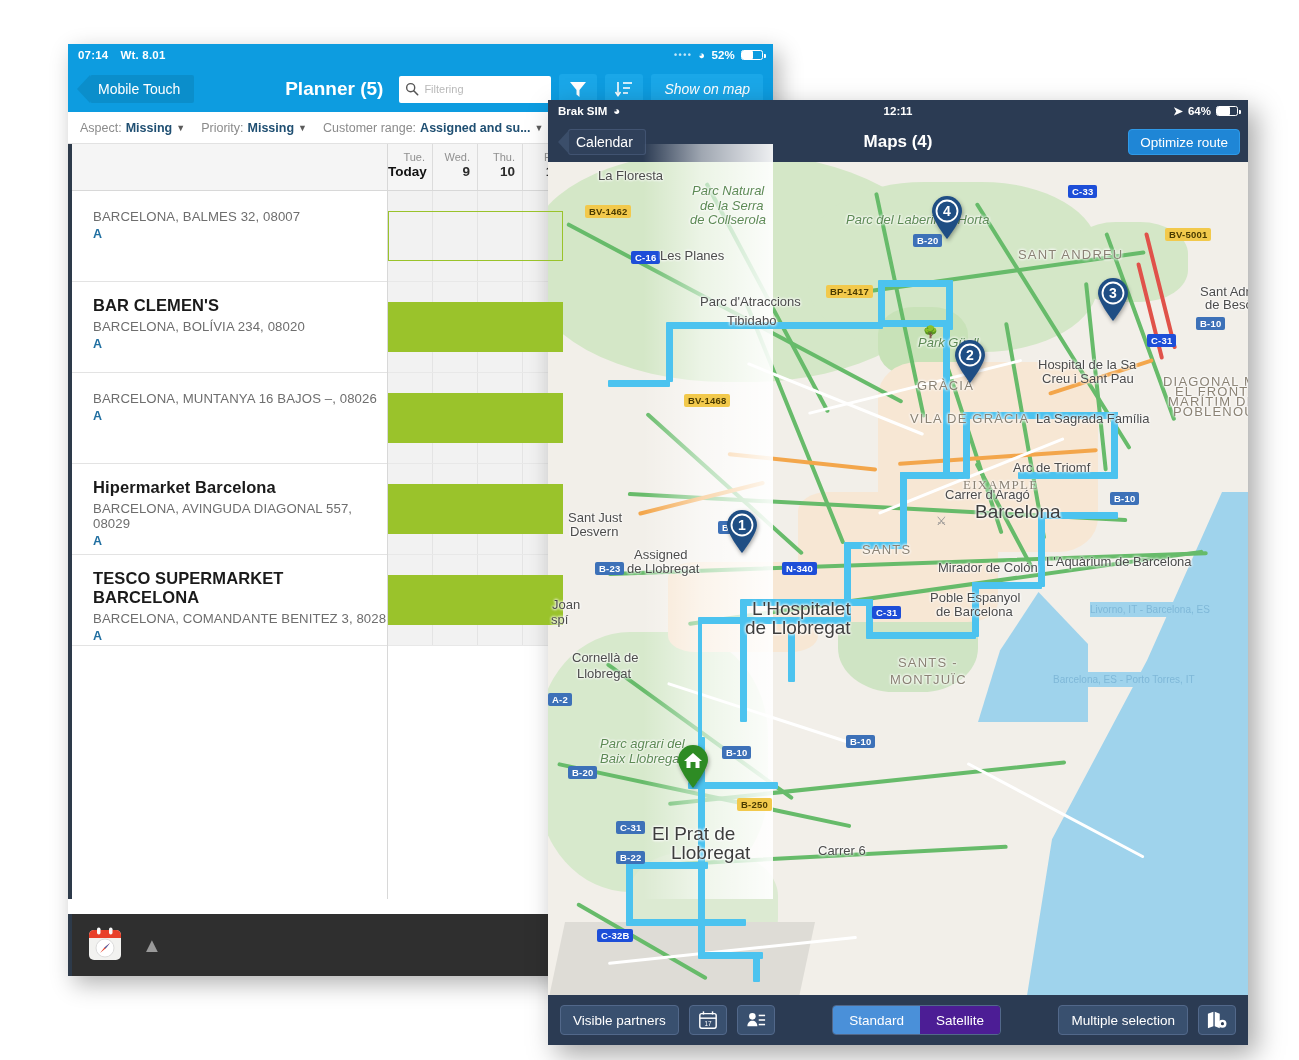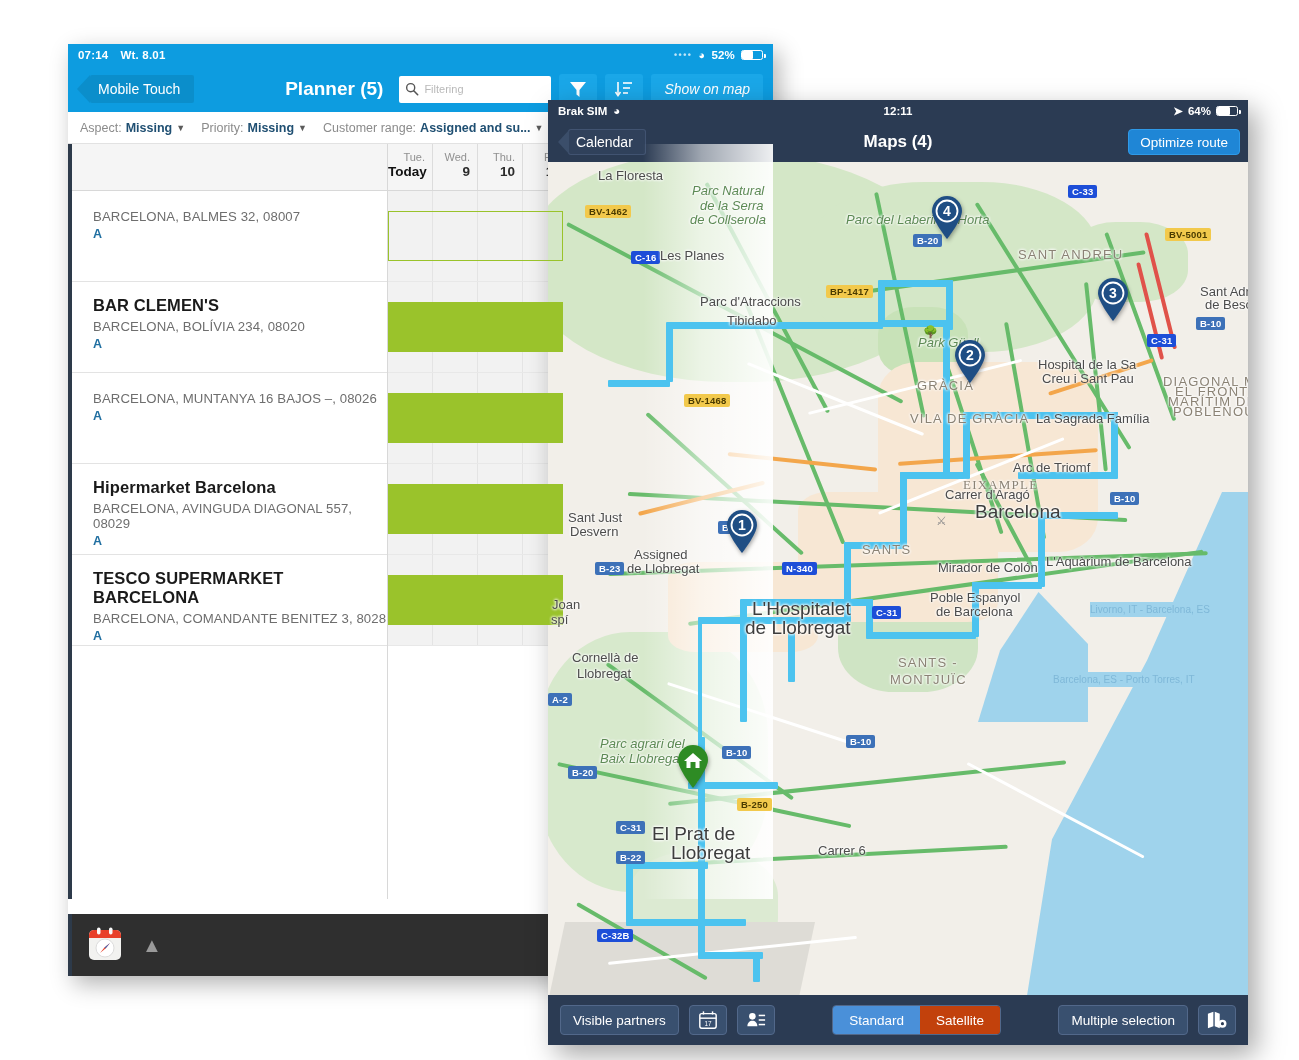--- a/index.html
+++ b/index.html
@@ -179,21 +179,21 @@
     color:#fff; font-size:13.5px; display:flex; align-items:center; padding: 0 12px;
     white-space:nowrap;
   }
   .mp-iconbtn {
     width: 38px; height: 30px; background:#39506f; border:1px solid #52688a;
     border-radius:4px; display:flex; align-items:center; justify-content:center;
   }
   .seg { display:flex; height:30px; border-radius:4px; overflow:hidden; border:1px solid #52688a; }
   .seg > div {
     padding: 0 16px; display:flex; align-items:center; font-size:13.5px;
-    color:#fff; background:#c2410c;
+    color:#fff; background:#4c1d95;
   }
   .seg > div.on { background:#4a90d9; }
   .spacer { flex:1; }
 
   
   .land { position:absolute; inset:0; background:#f2efe9; }
   .sea { position:absolute; background:#9fd3ec; }
   .park { position:absolute; background:#cfe4c4; border-radius:40%; }
   .urban { position:absolute; background:#f7e7d4; border-radius:30%; }
   .road { position:absolute; background:#67bb6a; transform-origin: 0 0; height:4px; border-radius:2px; }

